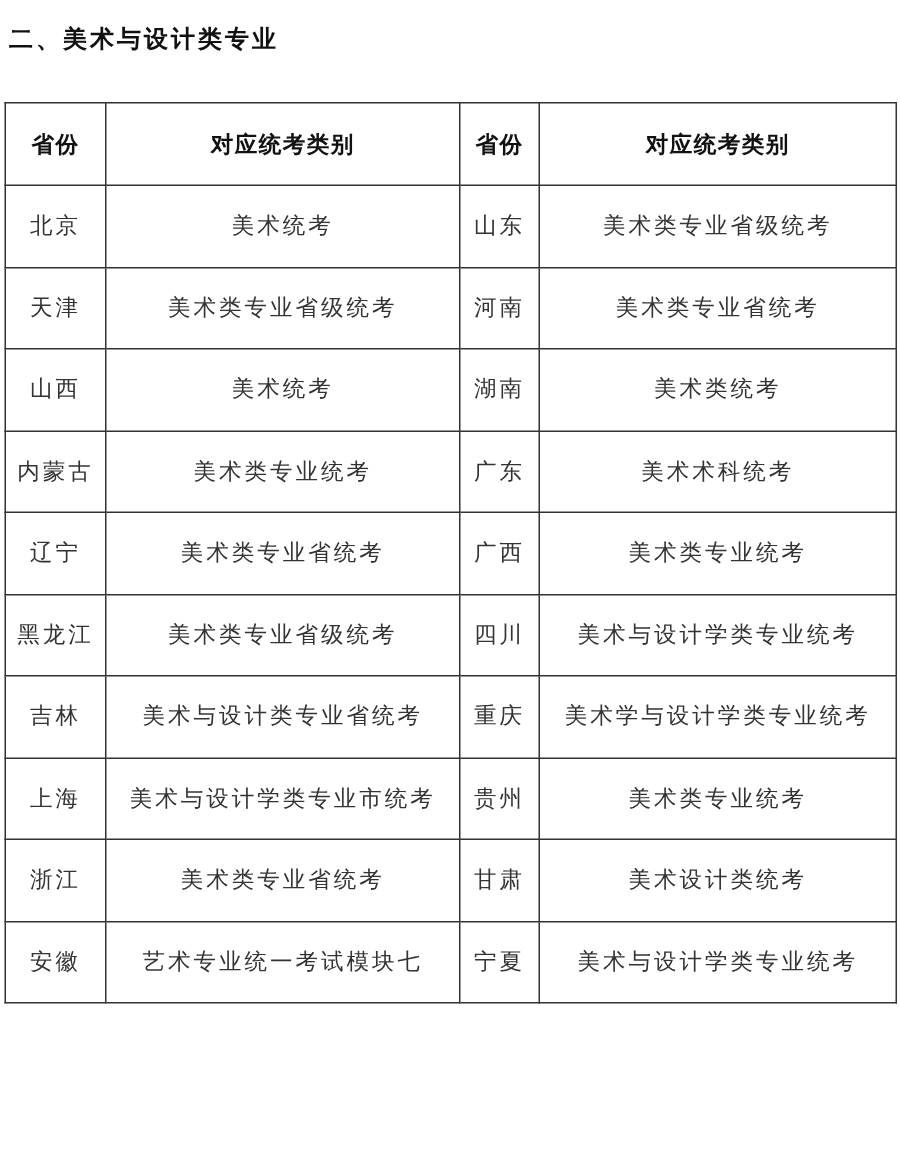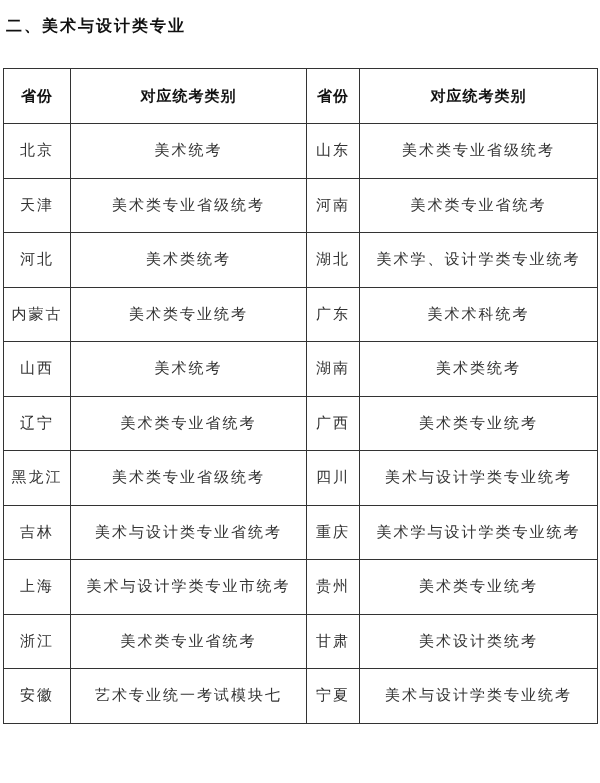--- a/index.html
+++ b/index.html
@@ -43,36 +43,30 @@
         <td class="prov">山东</td>
         <td>美术类专业省级统考</td>
       </tr>
       <tr>
         <td class="prov">天津</td>
         <td>美术类专业省级统考</td>
         <td class="prov">河南</td>
         <td>美术类专业省统考</td>
       </tr>
       <tr>
-        <td class="prov">河北</td>
+        <td class="prov">山西</td>
+        <td>美术统考</td>
+        <td class="prov">湖南</td>
         <td>美术类统考</td>
-        <td class="prov">湖北</td>
-        <td>美术学、设计学类专业统考</td>
       </tr>
       <tr>
         <td class="prov">内蒙古</td>
         <td>美术类专业统考</td>
         <td class="prov">广东</td>
         <td>美术术科统考</td>
-      </tr>
-      <tr>
-        <td class="prov">山西</td>
-        <td>美术统考</td>
-        <td class="prov">湖南</td>
-        <td>美术类统考</td>
       </tr>
       <tr>
         <td class="prov">辽宁</td>
         <td>美术类专业省统考</td>
         <td class="prov">广西</td>
         <td>美术类专业统考</td>
       </tr>
       <tr>
         <td class="prov">黑龙江</td>
         <td>美术类专业省级统考</td>

